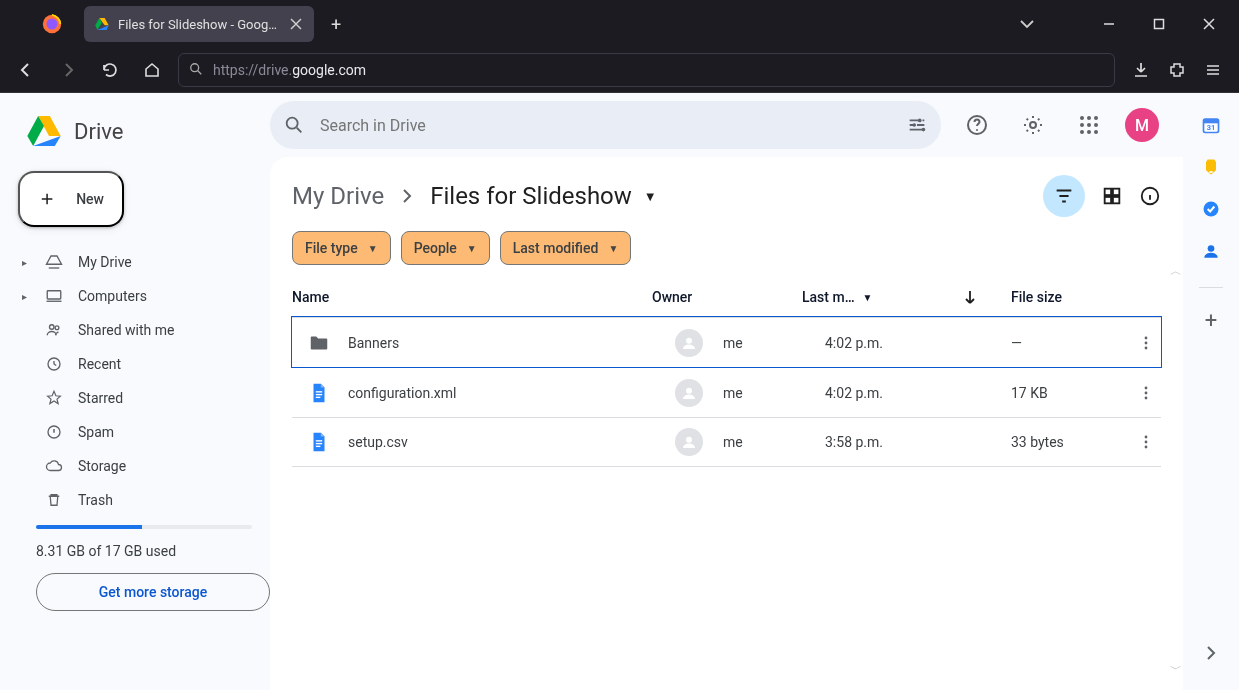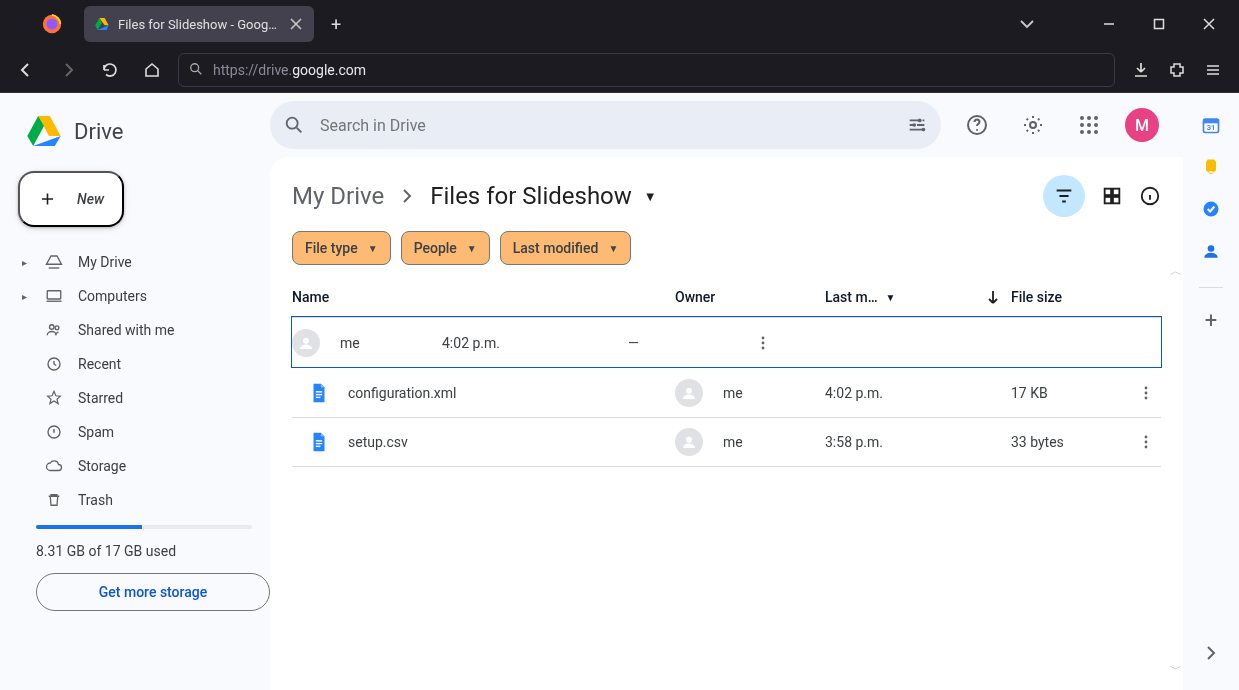--- a/index.html
+++ b/index.html
@@ -29,21 +29,21 @@
   .right-icons { display:flex; gap:4px; }
 
   
   .viewport { flex:1; background:#fff; position:relative; border-top:1px solid #333; }
   .app { position:absolute; inset:0; background:#f8fafd; display:flex; color:#1f1f1f; }
 
   
   .sidebar { width:270px; padding:12px 0 0 0; display:flex; flex-direction:column; }
   .brand { display:flex; align-items:center; gap:10px; padding:6px 0 14px 24px; }
   .brand span { font-size:22px; color:#444; }
-  .newbtn { margin:6px 0 18px 18px; width:106px; height:56px; border-radius:16px; background:#fff; box-shadow:0 1px 3px rgba(0,0,0,.25),0 2px 8px rgba(0,0,0,.08); display:flex; align-items:center; gap:20px; padding:0 18px; font-size:14px; font-weight:500; color:#3c4043;font-style:italic;}
+  .newbtn { margin:6px 0 18px 18px; width:106px; height:56px; border-radius:16px; background:#fff; box-shadow:0 1px 3px rgba(0,0,0,.25),0 2px 8px rgba(0,0,0,.08); display:flex; align-items:center; gap:20px; padding:0 18px; font-size:14px; font-weight:500; color:#3c4043;}
   .tree { list-style:none; }
   .tree li { display:flex; align-items:center; gap:14px; height:34px; padding-left:22px; font-size:14px; color:#3c4043; border-radius:0 20px 20px 0;}
   .tree li .caret { width:12px; color:#5f6368; font-size:10px; margin-right:-4px;}
   .tree li .ic { width:20px; height:20px; display:flex; align-items:center; justify-content:center; color:#5f6368;}
   .storagebar { margin:8px 18px 4px 36px; height:4px; background:#e8eaed; border-radius:2px; overflow:hidden;}
   .storagebar > div { height:100%; background:#1a73e8; width:49%; }
   .storage-text { margin:10px 0 14px 36px; font-size:14px; color:#3c4043;}
   .getmore { margin-left:36px; height:38px; border:1px solid #747775; border-radius:20px; background:transparent; color:#0b57d0; font-size:14px; font-weight:500; padding:0 22px;}
 
   
@@ -68,21 +68,21 @@
 
   .chips { display:flex; gap:10px; margin-top:14px;}
   .chip { height:34px; border:1px solid #747775; border-radius:8px; background:#fdba74; display:flex; align-items:center; gap:10px; padding:0 12px; font-size:14px; color:#3c4043; font-weight:500;}
   .chip .tri { font-size:10px; color:#444;}
 
   .tablehead { display:flex; align-items:flex-end; margin-top:24px; padding:0 0 12px 0; font-size:14px; font-weight:500; color:#0f172a; }
   .col-name { flex:1; }
   .col-owner { width:150px;}
   .col-mod { width:150px; display:flex; align-items:center; gap:8px;}
   .col-sort { width:36px; display:flex; align-items:center; justify-content:center; color:#1f1f1f;}
-  .col-size { width:120px;}
+  .col-size { width:120px;margin-left:23px;}
   .col-more { width:30px;}
 
   .rows { }
   .row { display:flex; align-items:center; height:50px; border-top:1px solid #dadce0; font-size:14px; color:#3c4043;}
   .row .r-name { flex:1; display:flex; align-items:center; gap:18px; padding-left:16px;}
   .row .r-owner { width:150px; display:flex; align-items:center; gap:20px;}
   .row .r-owner .own-ic { width:28px; height:28px; border-radius:50%; background:#dfe1e5; display:flex; align-items:center; justify-content:center;}
   .row .r-mod { width:150px;}
   .row .r-sort { width:36px;}
   .row .r-size { width:120px;}
@@ -420,20 +420,28 @@
                 <svg width="16" height="16" viewBox="0 0 16 16">
                   <path d="M8 2v12m0 0l-4-4m4 4l4-4" fill="none" stroke="#1f1f1f" stroke-width="1.8"></path>
                 </svg>
               </div>
             <div class="col-size">File size</div>
             <div class="col-more"></div>
           </div>
 
           <div class="rows" id="rows">
               <div class="row selected">
+                <div class="r-name">
+                  <span>
+                    <svg width="22" height="22" viewBox="0 0 24 24">
+                      <path d="M3 6a1 1 0 011-1h5l2 2h9a1 1 0 011 1v10a1 1 0 01-1 1H4a1 1 0 01-1-1V6z" fill="#5f6368"></path>
+                    </svg>
+                  </span>
+                  <span>Banners</span>
+                </div>
                 <div class="r-owner">
                   <span class="own-ic">
                     <svg width="18" height="18" viewBox="0 0 24 24">
                       <circle cx="12" cy="9" r="4" fill="#fff"></circle>
                       <path d="M4 20c0-4 4-6 8-6s8 2 8 6" fill="#fff"></path>
                     </svg>
                   </span>
                   <span>me</span>
                 </div>
                 <div class="r-mod">4:02 p.m.</div>

